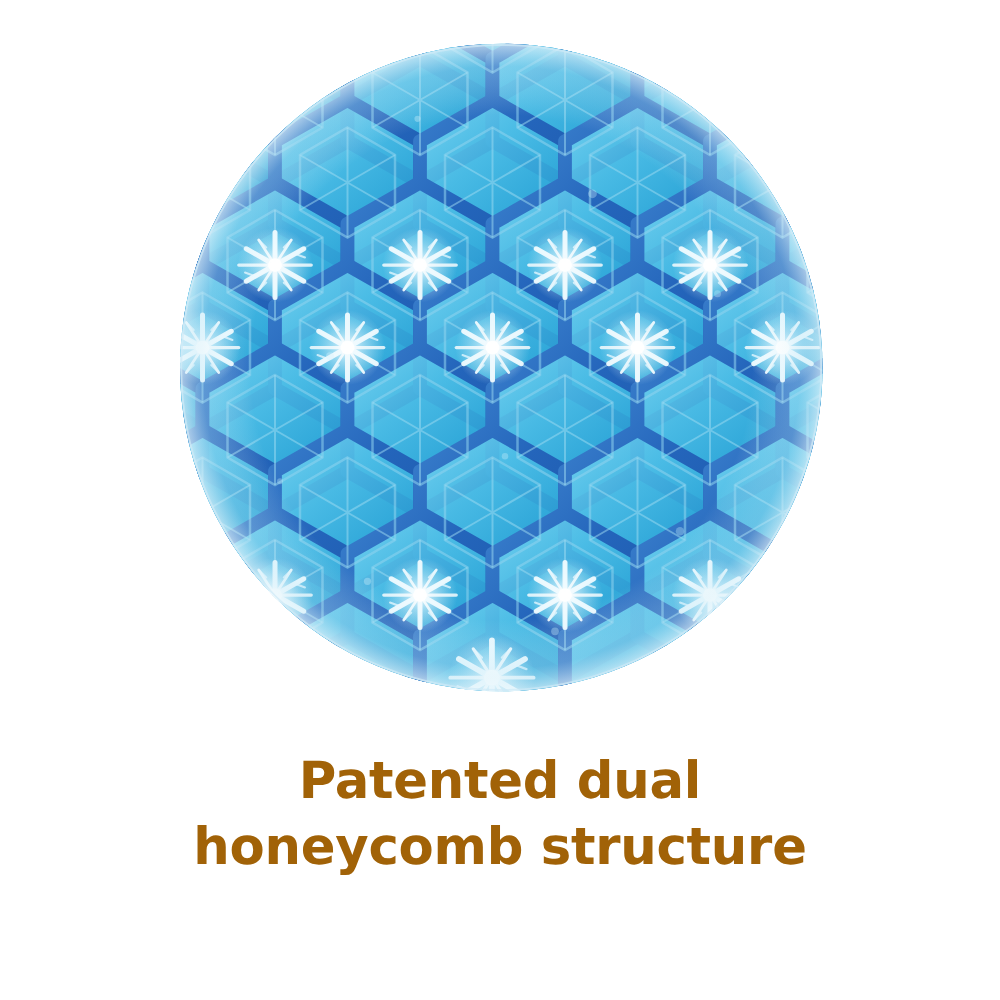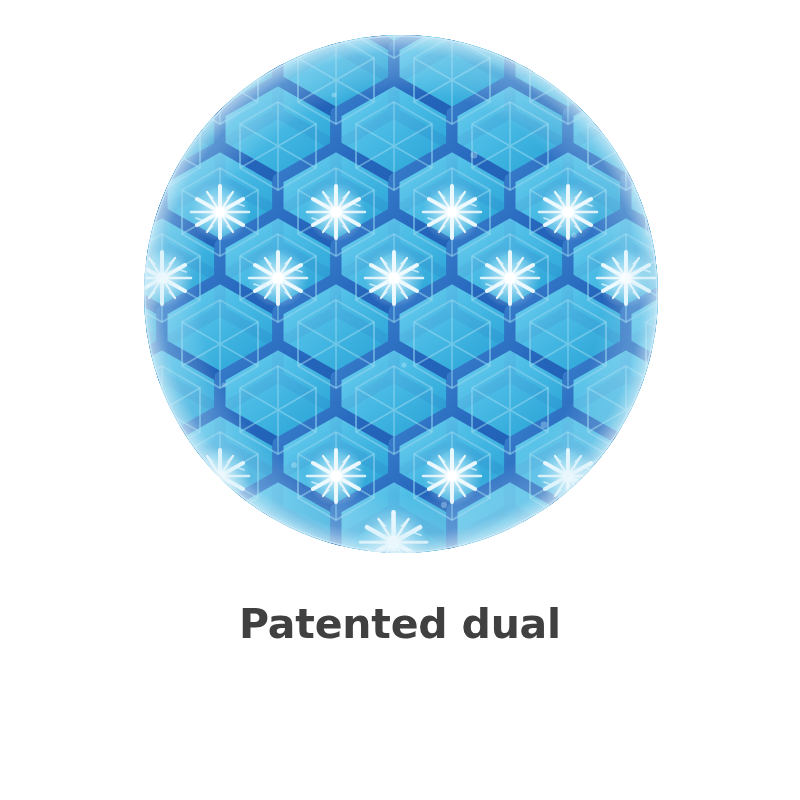--- a/index.html
+++ b/index.html
@@ -298,17 +298,18 @@
 
         <use href="#speckles"></use>
 
         <ellipse cx="257" cy="259" rx="257" ry="259" fill="url(#rimShade)"></ellipse>
       </g>
 
       <ellipse cx="257" cy="259" rx="256" ry="258" fill="none" stroke="#cfe9f6" stroke-width="1.5" opacity="0.7"></ellipse>
     </svg>
   </div>
 
-  <div id="caption" style="color: #404040; font-size: 41px;">
+  <div id="caption" style="color: #a16207; font-size: 41px;">
     <span class="cap-line">Patented dual</span>
+    <span class="cap-line">honeycomb structure</span>
   </div>
 
 </div>
 
 </body></html>

